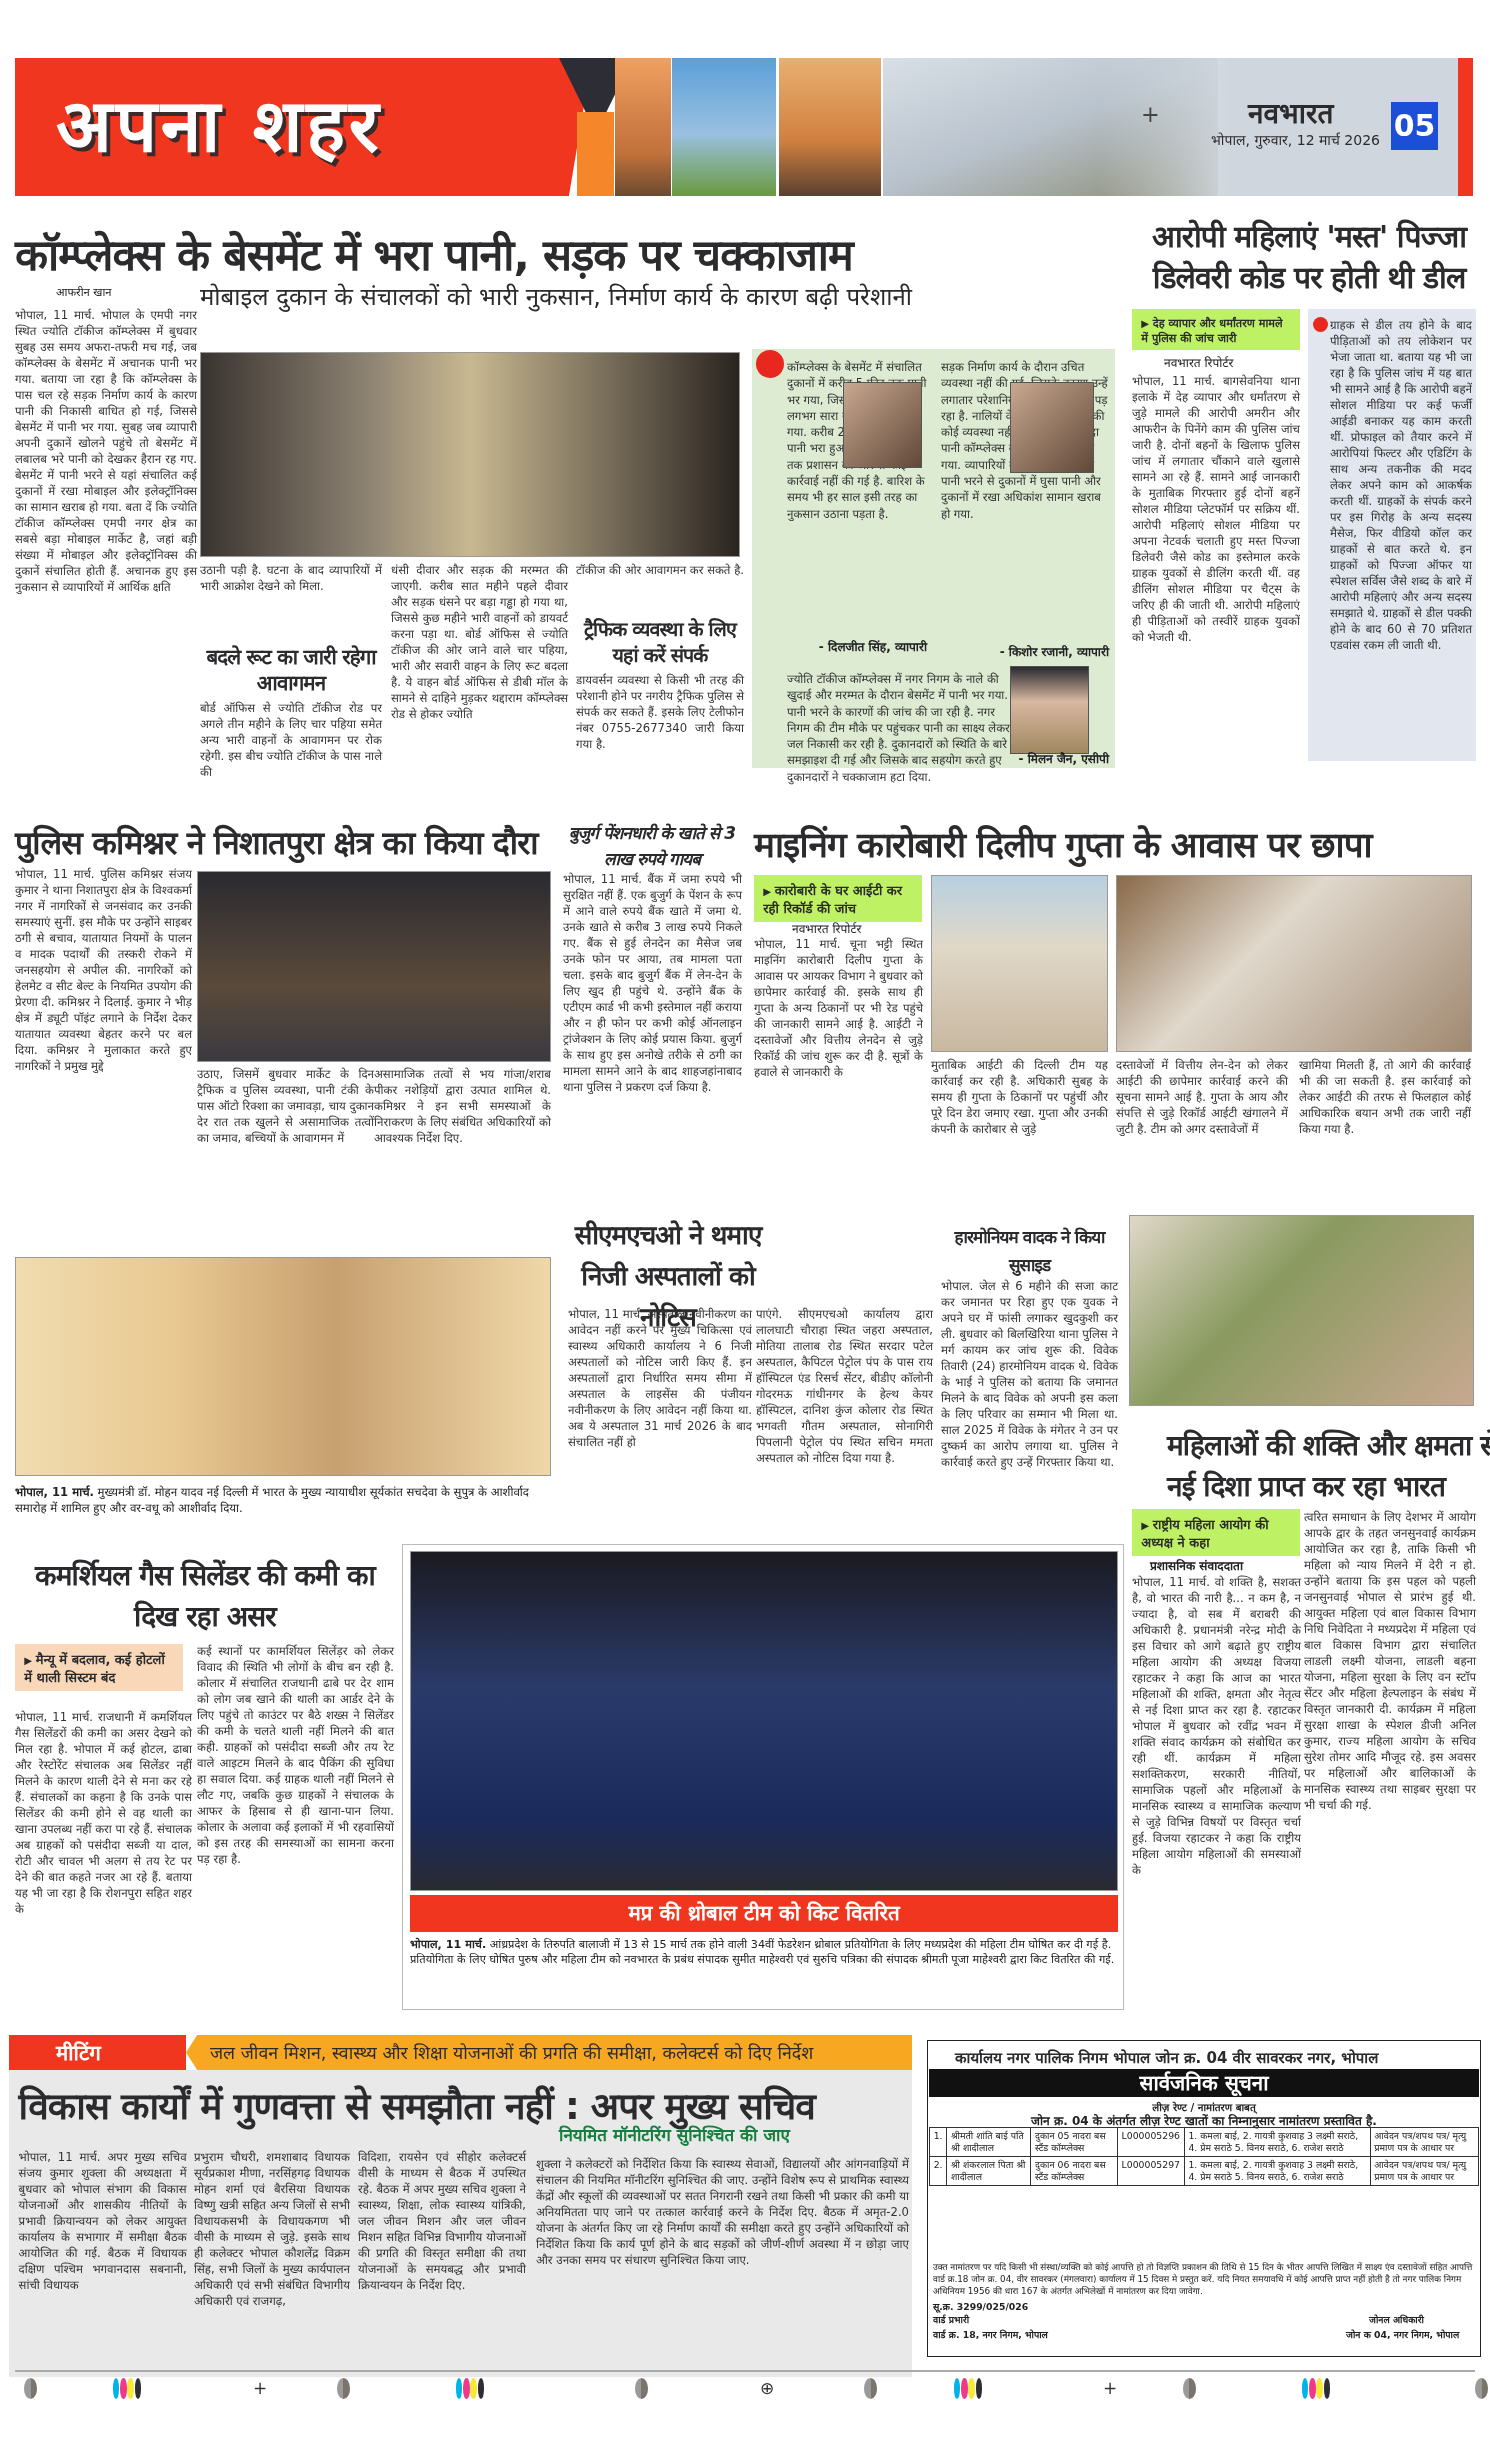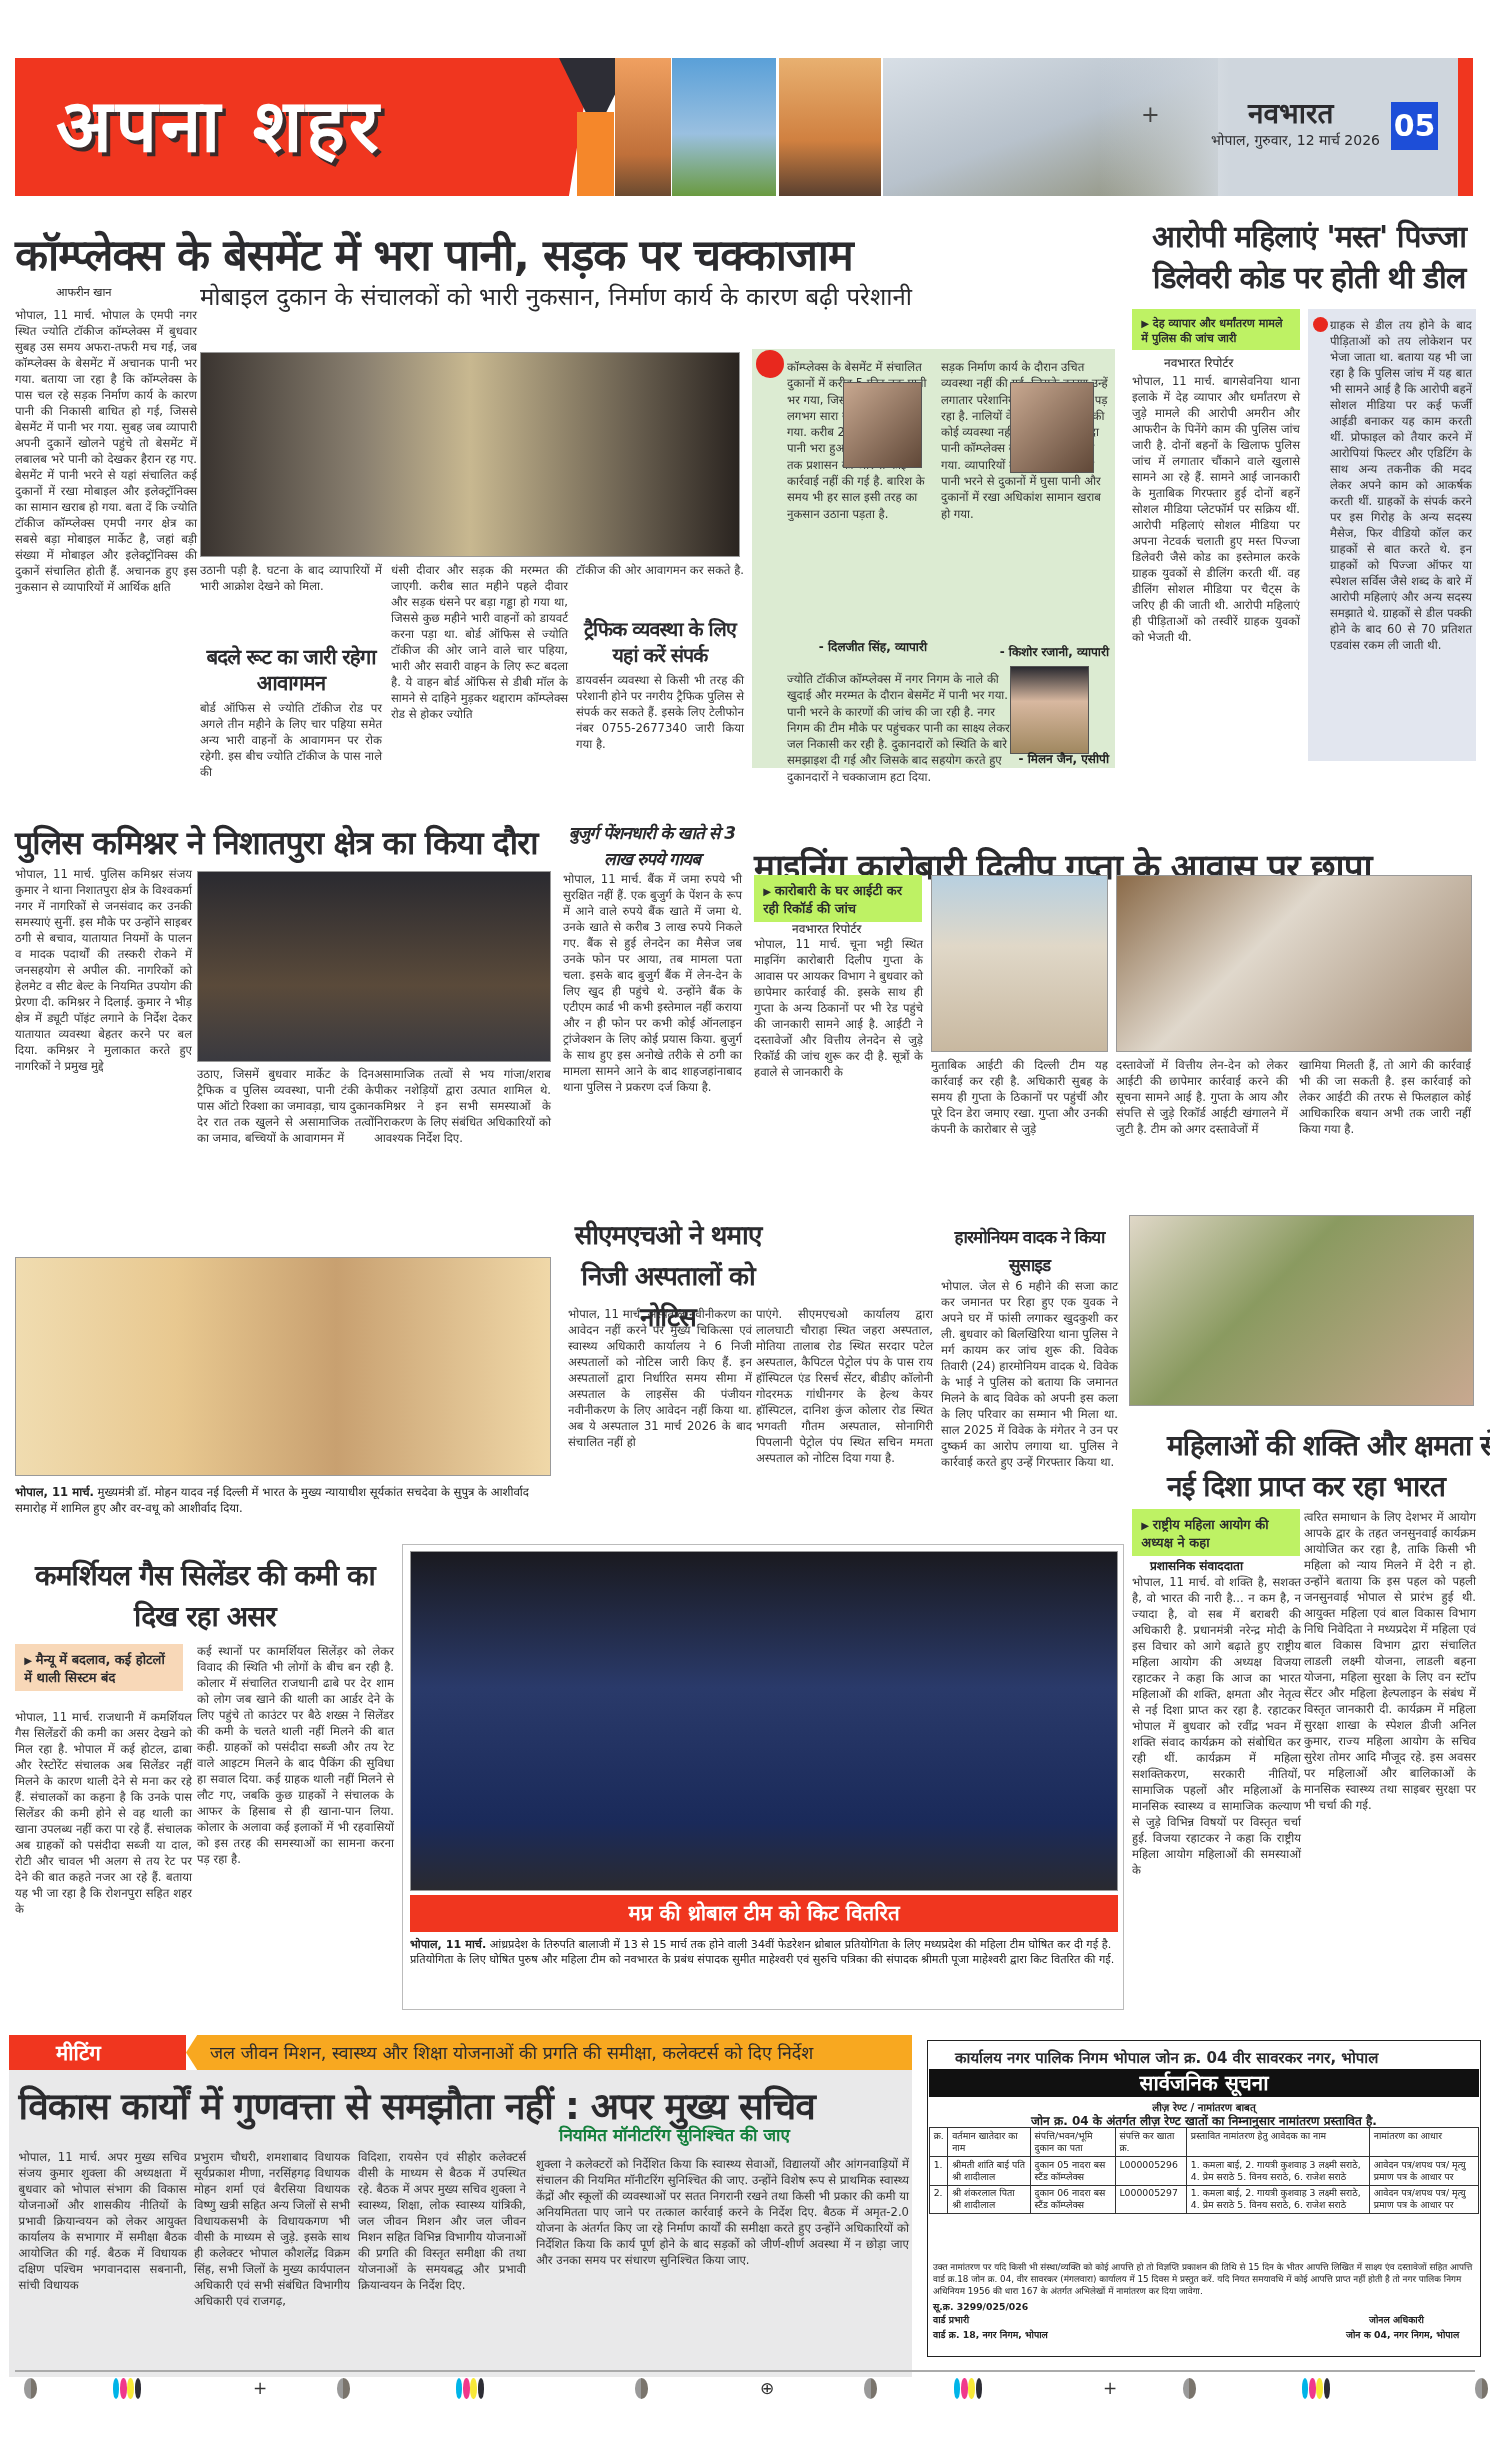--- a/index.html
+++ b/index.html
@@ -57,21 +57,21 @@
   #police-col1 { left: 15px; top: 866px; width: 177px; }
   #police-photo { left: 197px; top: 871px; width: 354px; height: 191px; background: linear-gradient(180deg, #2a2a30, #5a4a3a 60%, #3a3a40); }
   #police-col2 { left: 197px; top: 1066px; width: 177px; }
   #police-col3 { left: 374px; top: 1066px; width: 177px; }
 
   
   #pension-headline { left: 559px; top: 820px; width: 186px; font-size: 17px; line-height: 26px; text-align: center; font-style: italic; }
   #pension-col { left: 563px; top: 871px; width: 179px; }
 
   
-  #mining-headline { left: 754px; top: 820px; font-size: 35px; margin-top: 22px; }
+  #mining-headline { left: 754px; top: 820px; font-size: 35px; }
   #mining-kicker { left: 754px; top: 875px; width: 168px; font-size: 13px; }
   #mining-col1 { left: 754px; top: 936px; width: 169px; }
   #mining-photo1 { left: 931px; top: 875px; width: 177px; height: 177px; background: linear-gradient(180deg, #b8d0e0, #e0d8c8 40%, #c8b8a0); }
   #mining-photo2 { left: 1116px; top: 875px; width: 356px; height: 177px; background: linear-gradient(135deg, #8a6a48, #e0d8cc 40%, #a08870); }
   #mining-col2 { left: 931px; top: 1057px; width: 177px; }
   #mining-col3 { left: 1116px; top: 1057px; width: 172px; }
   #mining-col4 { left: 1299px; top: 1057px; width: 172px; }
 
   
   #cm-headline { left: 70px; top: 1274px; font-size: 24px; font-weight: bold; color: #2b2b2e; }
@@ -251,28 +251,20 @@
 <div id="monitoring-sub" class="abs">नियमित मॉनीटरिंग सुनिश्चित की जाए</div>
 <div id="meeting-col4" class="abs body-text">शुक्ला ने कलेक्टरों को निर्देशित किया कि स्वास्थ्य सेवाओं, विद्यालयों और आंगनवाड़ियों में संचालन की नियमित मॉनीटरिंग सुनिश्चित की जाए. उन्होंने विशेष रूप से प्राथमिक स्वास्थ्य केंद्रों और स्कूलों की व्यवस्थाओं पर सतत निगरानी रखने तथा किसी भी प्रकार की कमी या अनियमितता पाए जाने पर तत्काल कार्रवाई करने के निर्देश दिए. बैठक में अमृत-2.0 योजना के अंतर्गत किए जा रहे निर्माण कार्यों की समीक्षा करते हुए उन्होंने अधिकारियों को निर्देशित किया कि कार्य पूर्ण होने के बाद सड़कों को जीर्ण-शीर्ण अवस्था में न छोड़ा जाए और उनका समय पर संधारण सुनिश्चित किया जाए.</div>
 
 <div id="notice" class="abs"></div>
 <div id="notice-office" class="abs">कार्यालय नगर पालिक निगम भोपाल जोन क्र. 04 वीर सावरकर नगर, भोपाल</div>
 <div id="notice-banner" class="abs">सार्वजनिक सूचना</div>
 <div id="notice-sub1" class="abs">लीज़ रेण्ट / नामांतरण बाबत्</div>
 <div id="notice-sub2" class="abs">जोन क्र. 04 के अंतर्गत लीज़ रेण्ट खातों का निम्नानुसार नामांतरण प्रस्तावित है.</div>
 <table id="notice-table" class="abs">
   <tbody>
-      <tr>
-    <th>क्र.</th>
-    <th>वर्तमान खातेदार का नाम</th>
-    <th>संपत्ति/भवन/भूमि दुकान का पता</th>
-    <th>संपत्ति कर खाता क्र.</th>
-    <th>प्रस्तावित नामांतरण हेतु आवेदक का नाम</th>
-    <th>नामांतरण का आधार</th>
-  </tr>
   <tr>
     <td>1.</td>
     <td>श्रीमती शांति बाई पति श्री शादीलाल</td>
     <td>दुकान 05 नादरा बस स्टैंड कॉम्प्लेक्स</td>
     <td>L000005296</td>
     <td>1. कमला बाई, 2. गायत्री कुशवाह 3 लक्ष्मी सराठे, 4. प्रेम सराठे 5. विनय सराठे, 6. राजेश सराठे</td>
     <td>आवेदन पत्र/शपथ पत्र/ मृत्यु प्रमाण पत्र के आधार पर</td>
   </tr>
   <tr>
     <td>2.</td>

